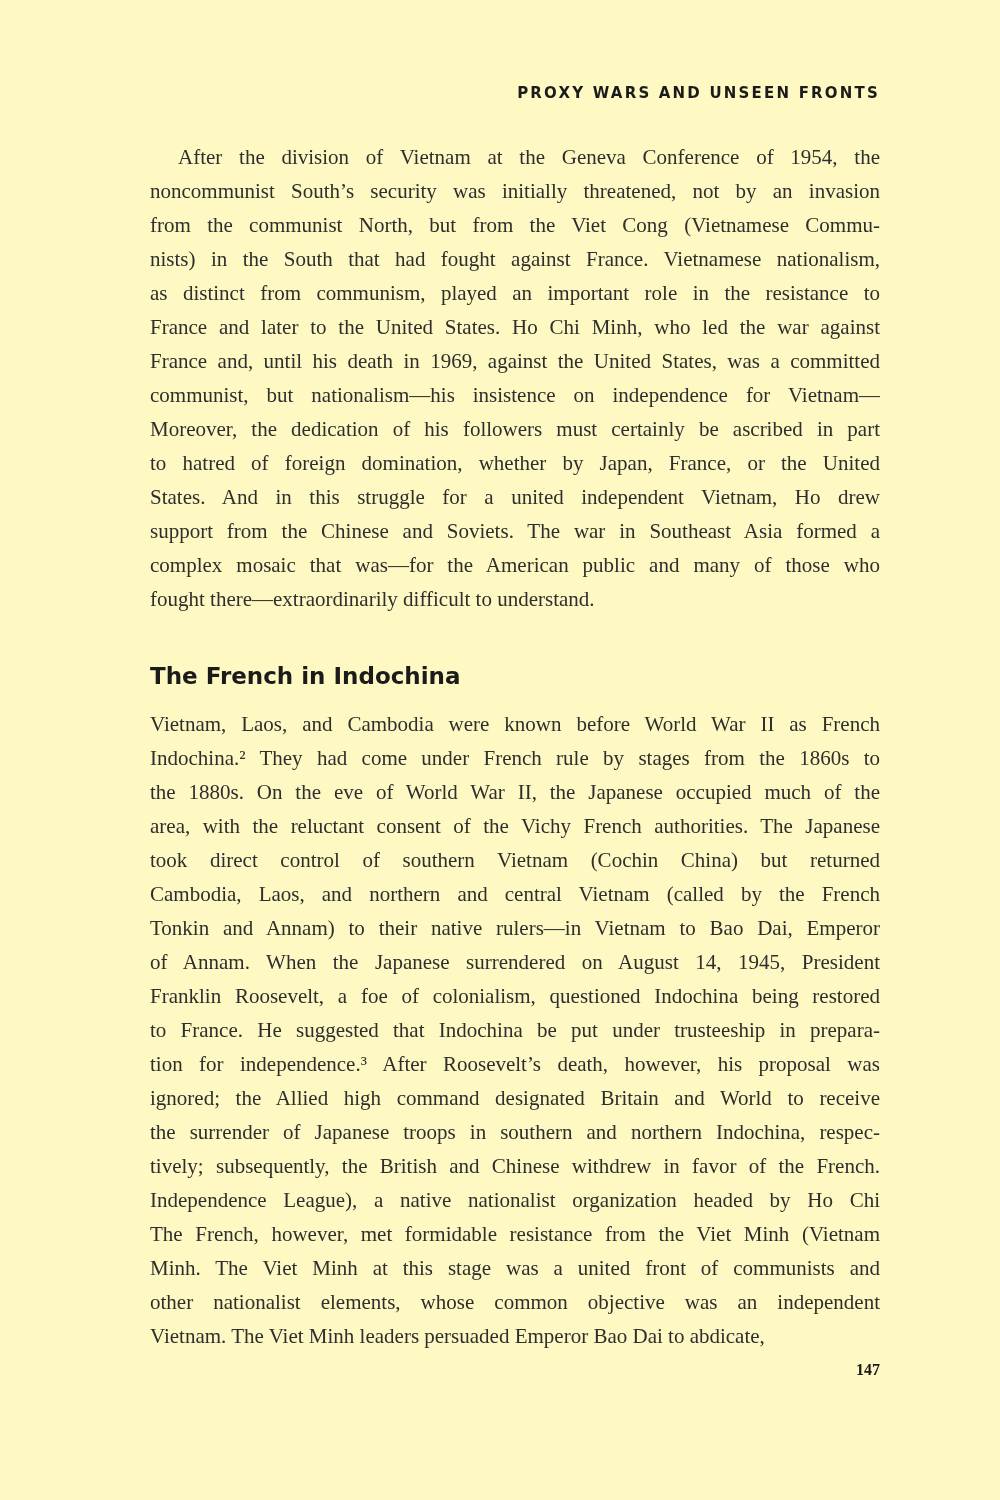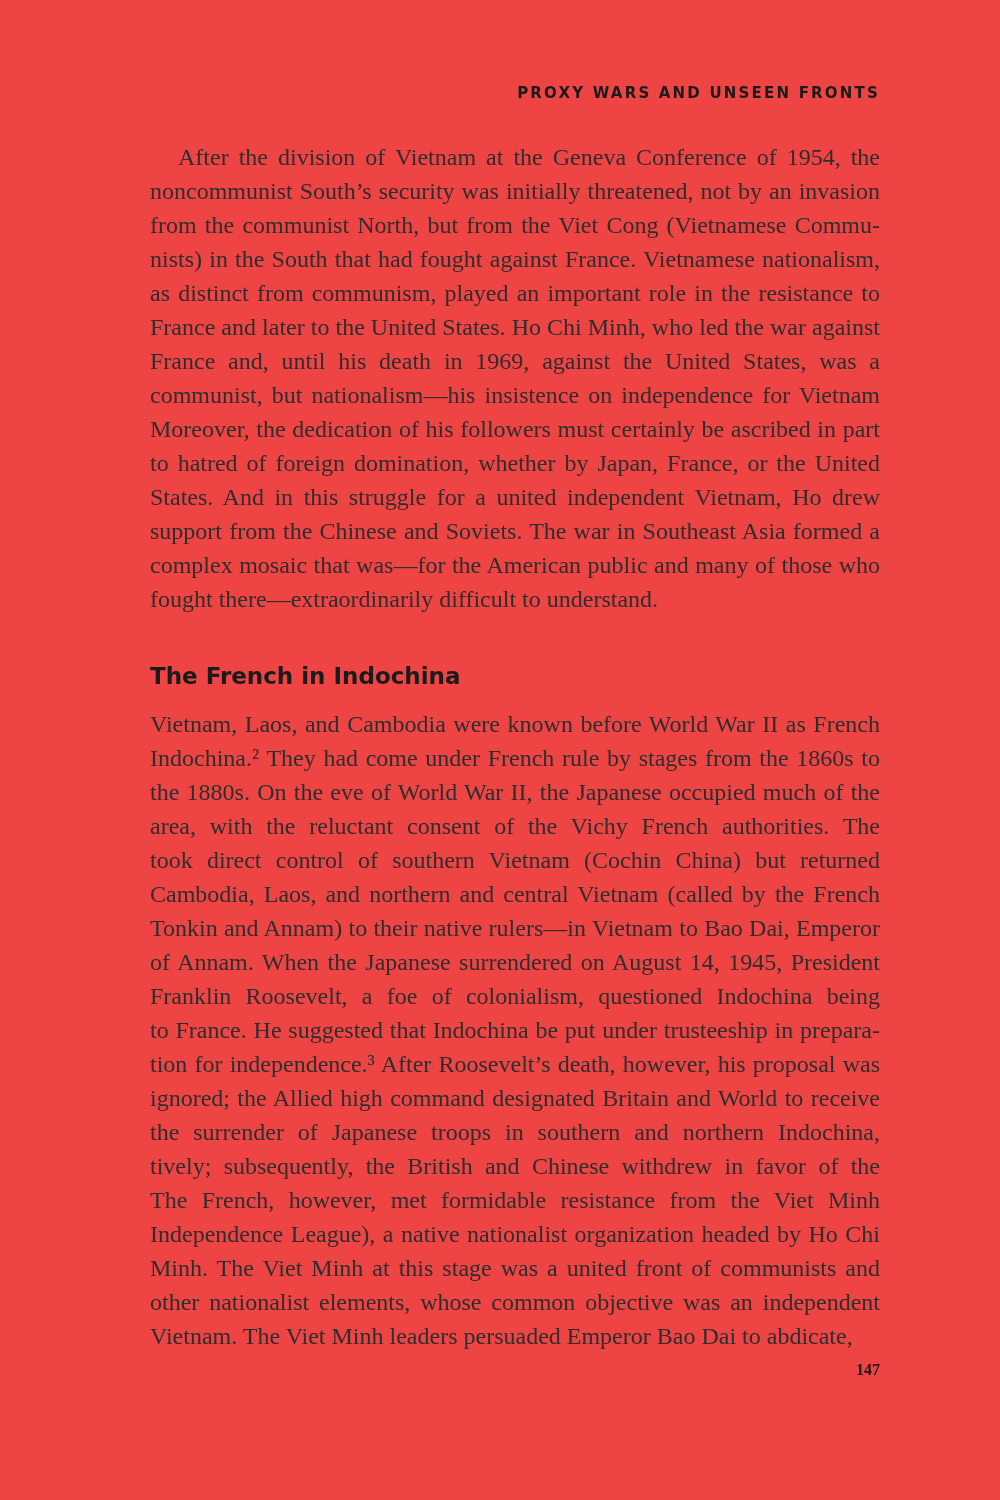--- a/index.html
+++ b/index.html
@@ -4,41 +4,41 @@
 <style>
   html, body {
     margin: 0;
     padding: 0;
     background: #ffffff;
   }
   .page {
     position: relative;
     width: 1000px;
     height: 1500px;
-    background: #ef4444;
+    background: #fef9c3;
     font-family: "Liberation Serif", serif;
     color: #2e2e2e;
   }
   .content {
     position: absolute;
     left: 150px;
     top: 0;
     width: 730px;
   }
   .running-head {
     margin-top: 84px;
     text-align: right;
     font-family: "DejaVu Sans", "Liberation Sans", sans-serif;
     font-weight: 600;
     font-size: 15px;
     letter-spacing: 2.2px;
     color: #1b1b1b;
   }
   .para {
-    font-size: 24px;
+    font-size: 21px;
     line-height: 34px;
     color: #2e2e2e;
   }
   .para-1 { margin-top: 38px; }
   .para-2 { margin-top: 14px; }
   .line {
     height: 34px;
     overflow: hidden;
     text-align: justify;
     text-align-last: justify;
@@ -102,22 +102,22 @@
         <div class="line">took direct control of southern Vietnam (Cochin China) but returned</div>
         <div class="line">Cambodia, Laos, and northern and central Vietnam (called by the French</div>
         <div class="line">Tonkin and Annam) to their native rulers—in Vietnam to Bao Dai, Emperor</div>
         <div class="line">of Annam. When the Japanese surrendered on August 14, 1945, President</div>
         <div class="line">Franklin Roosevelt, a foe of colonialism, questioned Indochina being restored</div>
         <div class="line">to France. He suggested that Indochina be put under trusteeship in prepara-</div>
         <div class="line">tion for independence.³ After Roosevelt’s death, however, his proposal was</div>
         <div class="line">ignored; the Allied high command designated Britain and World to receive</div>
         <div class="line">the surrender of Japanese troops in southern and northern Indochina, respec-</div>
         <div class="line">tively; subsequently, the British and Chinese withdrew in favor of the French.</div>
+        <div class="line">Independence League), a native nationalist organization headed by Ho Chi</div>
         <div class="line">The French, however, met formidable resistance from the Viet Minh (Vietnam</div>
-        <div class="line">Independence League), a native nationalist organization headed by Ho Chi</div>
         <div class="line">Minh. The Viet Minh at this stage was a united front of communists and</div>
         <div class="line">other nationalist elements, whose common objective was an independent</div>
         <div class="line last-line">Vietnam. The Viet Minh leaders persuaded Emperor Bao Dai to abdicate,</div>
       </div>
 
     <div class="page-number">147</div>
 
   </div>
 </div>
 

